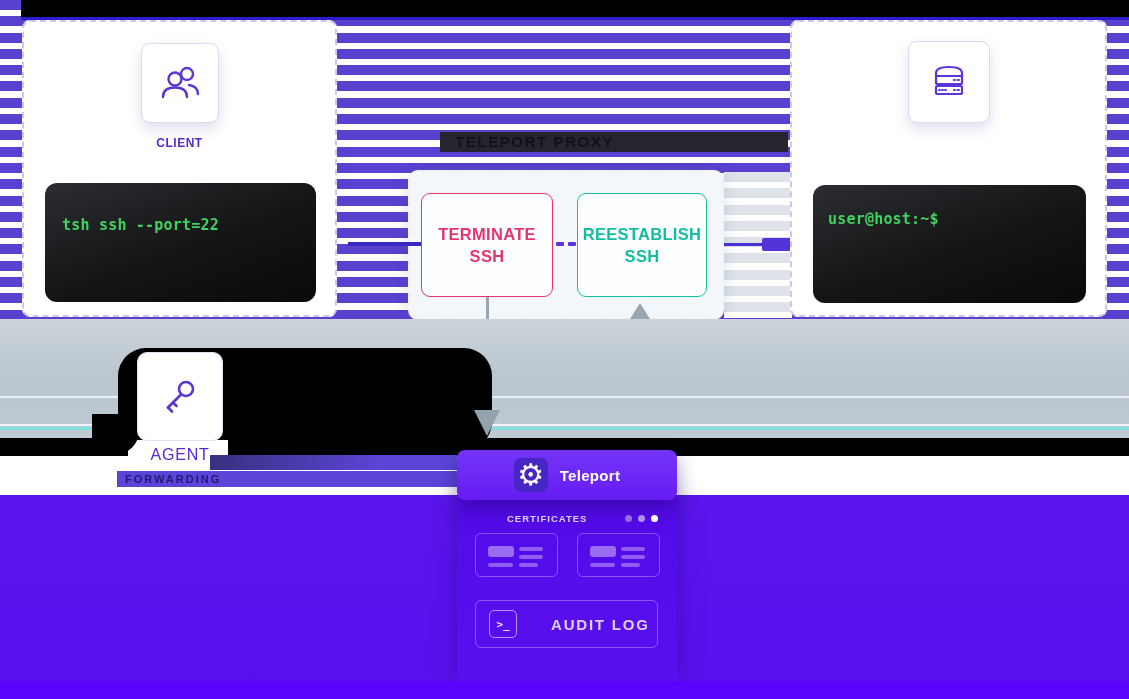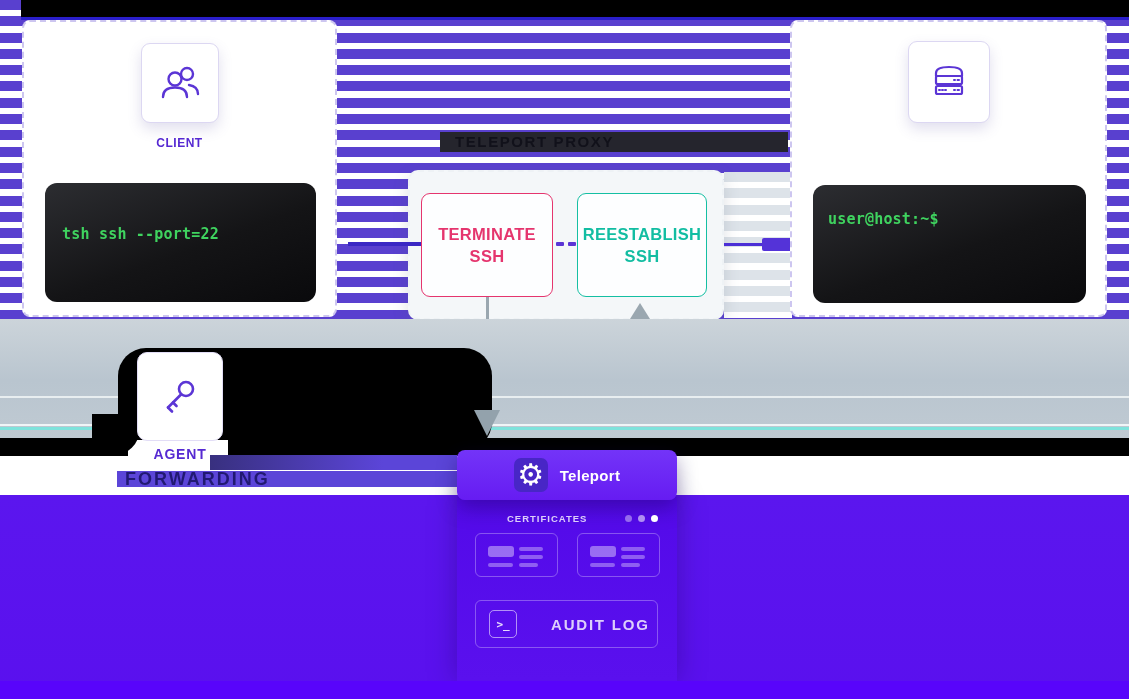--- a/index.html
+++ b/index.html
@@ -36,21 +36,21 @@
   }
   .client-label{left:22px;top:133px;width:315px;height:22px;}
   .server-label{left:888px;top:134px;width:121px;height:44px;}
 
   .terminal{
     background:linear-gradient(160deg,#2c2d31 0%,#141416 55%,#0a0a0c 100%);
     border-radius:12px;box-sizing:border-box;
     font-family:"DejaVu Sans Mono",monospace;font-weight:700;
     color:#3fd35f;font-size:15px;line-height:24px;letter-spacing:0.2px;
   }
-  .client-terminal{left:45px;top:183px;width:271px;height:119px;padding:39px 0 0 17px;}
+  .client-terminal{left:45px;top:183px;width:271px;height:119px;padding:30px 0 0 17px;}
   .server-terminal{left:813px;top:185px;width:273px;height:118px;padding:22px 0 0 15px;}
 
   
   .proxy-band{left:440px;top:132px;width:348px;height:20px;background:#25252d;}
   .proxy-band-text{
     padding-left:15px;color:#11111a;font-weight:700;font-size:15px;letter-spacing:1.6px;line-height:20px;
   }
 
   
   .gray-stripes{
@@ -97,26 +97,26 @@
   .black-blob{left:118px;top:348px;width:374px;height:102px;background:#000000;border-radius:28px;}
   .black-bar{left:0;top:438px;width:1129px;height:18px;background:#000000;}
   .white-patch{left:128px;top:440px;width:100px;height:56px;background:#ffffff;}
   .black-corner{left:92px;top:414px;width:48px;height:42px;background:#000000;border-radius:0 0 28px 0;}
 
   .agent-card{
     left:137px;top:352px;width:86px;height:89px;
     background:#ffffff;border:1px solid #e2ddf6;border-radius:10px;box-sizing:border-box;
     display:flex;align-items:center;justify-content:center;
   }
-  .agent-label{left:137px;top:446px;width:86px;height:20px;color:#5629d2;font-weight:700;font-size:14px;letter-spacing:0.8px;text-align:center;}
+  .agent-label{left:137px;top:446px;width:86px;height:20px;color:#5629d2;font-weight:400;font-size:16px;letter-spacing:0.8px;text-align:center;}
 
   .glitch-bar1{left:210px;top:455px;width:247px;height:15px;background:linear-gradient(90deg,#38307f 0%,#5b45d8 70%);}
   .glitch-bar2{
     left:117px;top:471px;width:340px;height:16px;background:#5b45d8;
-    color:rgba(24,18,96,0.85);font-weight:700;font-size:18px;letter-spacing:2px;line-height:16px;padding-left:8px;box-sizing:border-box;
+    color:rgba(24,18,96,0.85);font-weight:700;font-size:11px;letter-spacing:2px;line-height:16px;padding-left:8px;box-sizing:border-box;
   }
   .arrow-down{
     left:474px;top:410px;width:0;height:0;
     border-left:13px solid transparent;border-right:13px solid transparent;border-top:26px solid #93a2ac;
   }
 
   
   .bottom-zone{left:0;top:495px;width:1129px;height:204px;background:linear-gradient(180deg,#5b16ee 0%,#5a10ee 100%);}
   .footer-band{left:0;top:681px;width:1129px;height:18px;background:#5804fb;}
 

